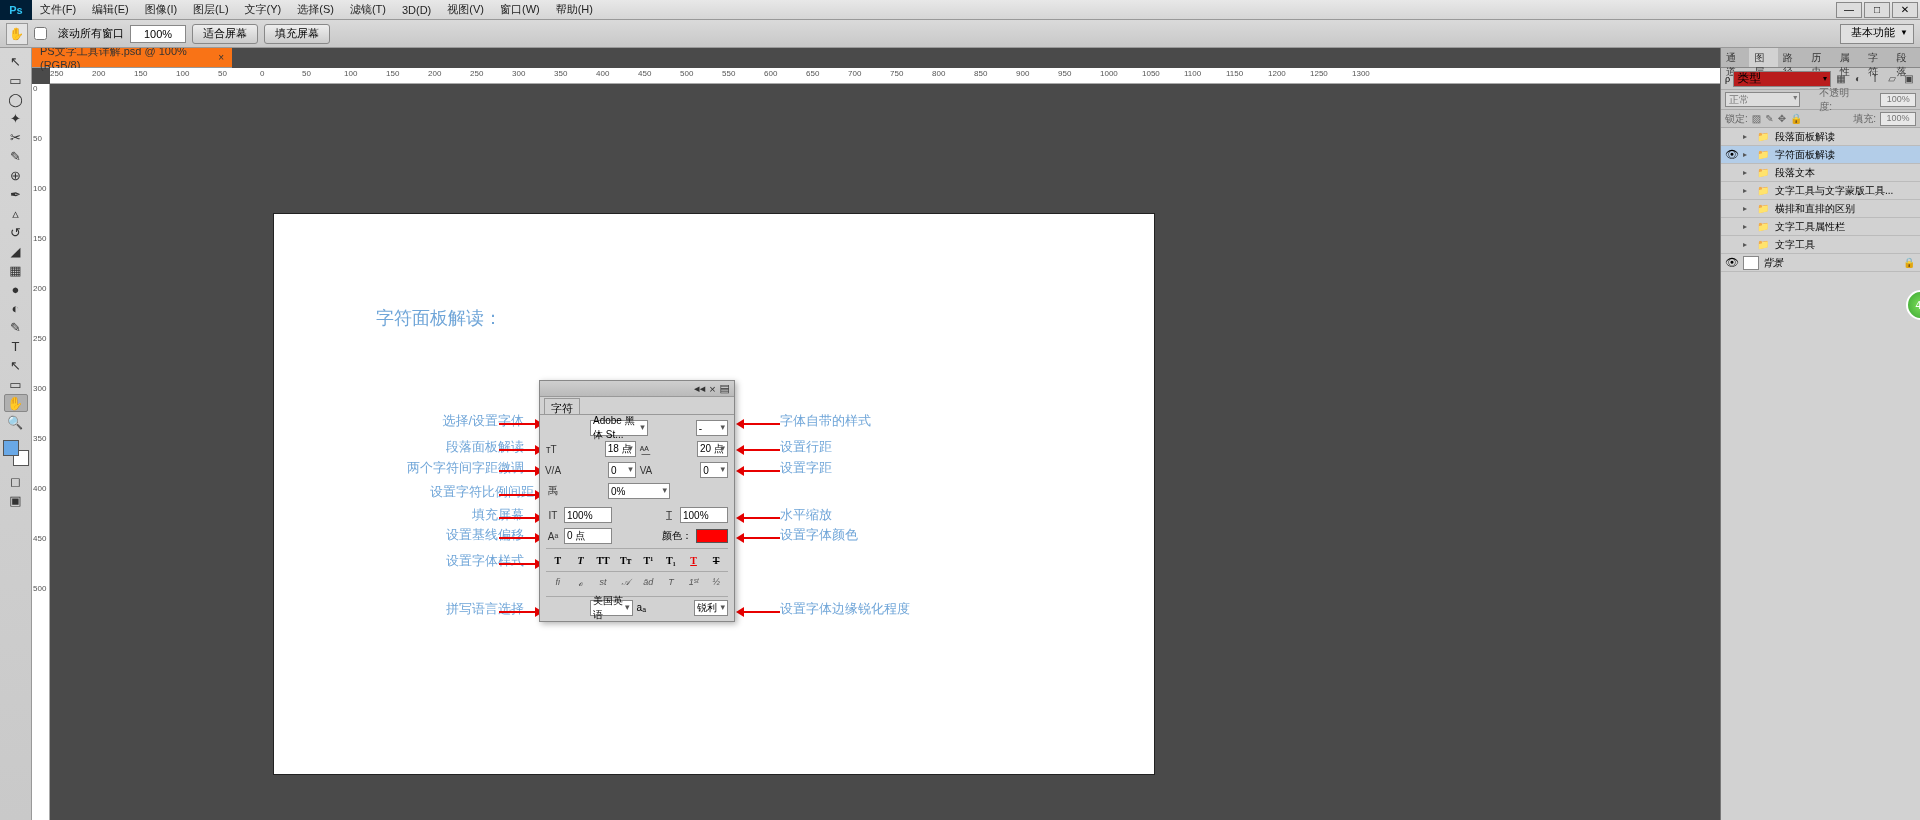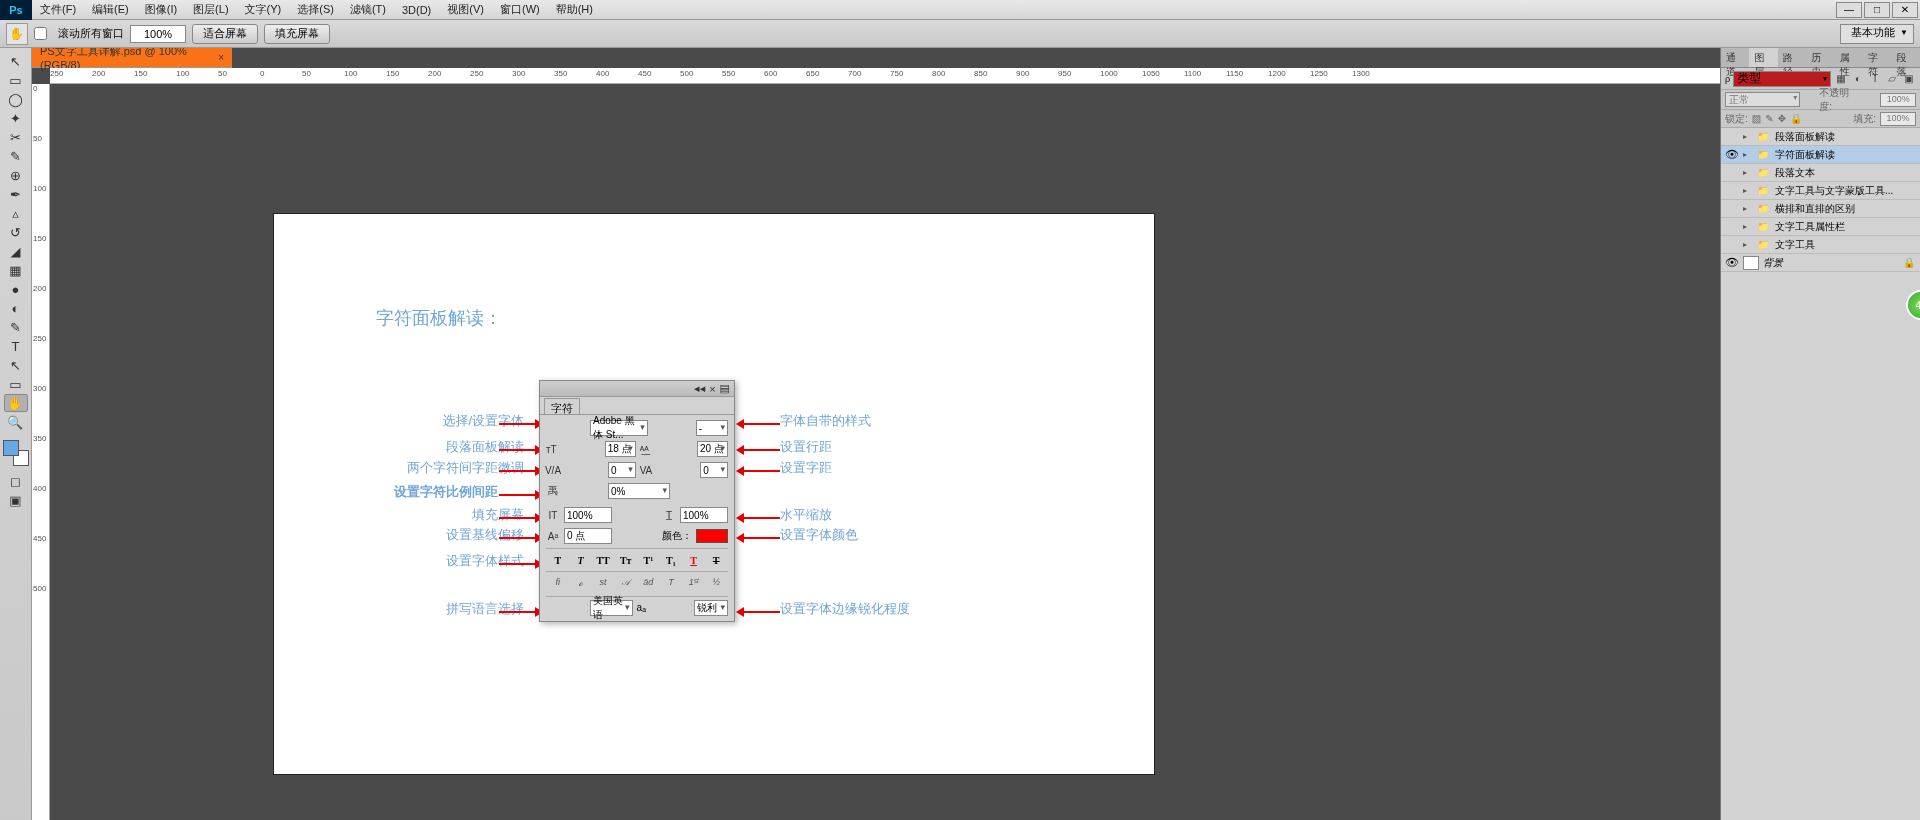--- a/index.html
+++ b/index.html
@@ -210,21 +210,21 @@
             <div class="callout" style="right: 630px; top: 224px;">段落面板解读</div>
             <div class="arrow-r" style="left: 225px; top: 231px;">
               <div class="line" style="width:36px"></div>
               <div class="head"></div>
             </div>
             <div class="callout" style="right: 630px; top: 245px;">两个字符间字距微调</div>
             <div class="arrow-r" style="left: 225px; top: 252px;">
               <div class="line" style="width:36px"></div>
               <div class="head"></div>
             </div>
-            <div class="callout" style="right: 656px; top: 269px; font-weight: bold;">设置字符比例间距</div>
+            <div class="callout" style="right: 620px; top: 269px;">设置字符比例间距</div>
             <div class="arrow-r" style="left: 225px; top: 276px;">
               <div class="line" style="width:36px"></div>
               <div class="head"></div>
             </div>
             <div class="callout" style="right: 630px; top: 292px;">填充屏幕</div>
             <div class="arrow-r" style="left: 225px; top: 299px;">
               <div class="line" style="width:36px"></div>
               <div class="head"></div>
             </div>
             <div class="callout" style="right: 630px; top: 312px;">设置基线偏移</div>

